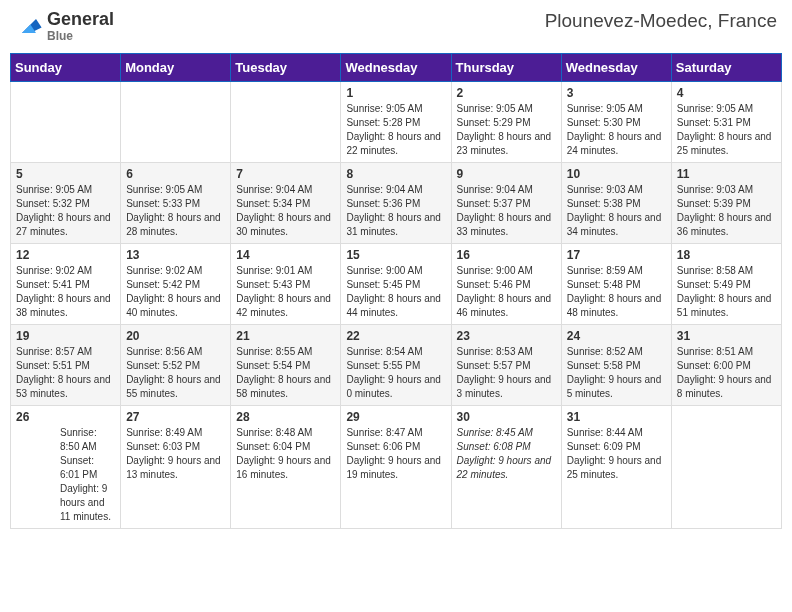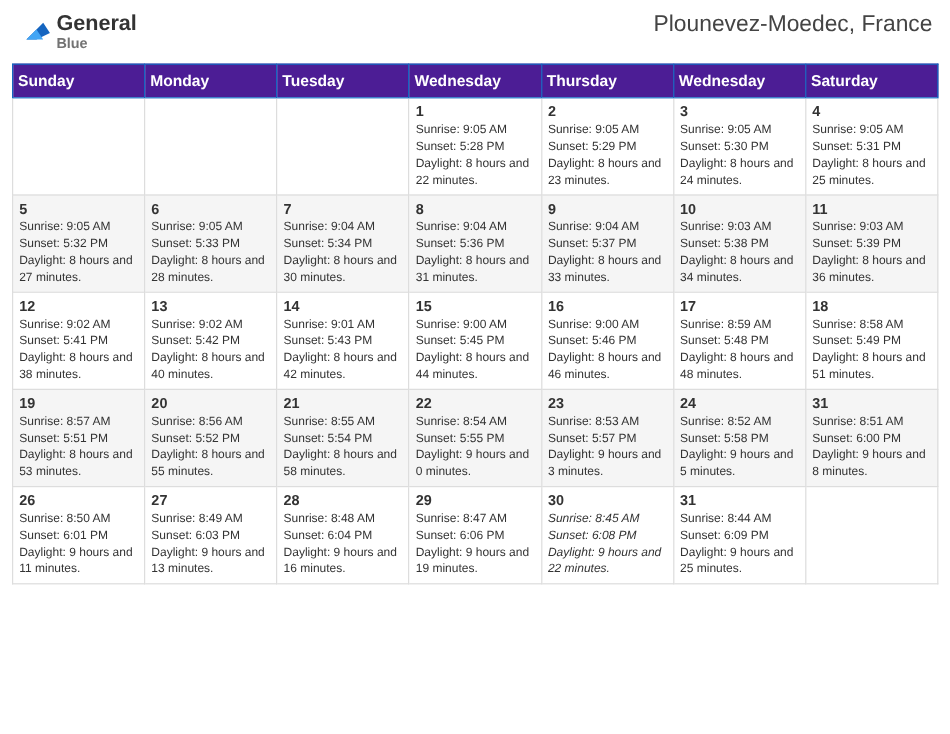--- a/index.html
+++ b/index.html
@@ -285,21 +285,21 @@
         <td>
           <span class="day-num">31</span>
           <div class="day-info" style="white-space: pre-line;">Sunrise: 8:51 AM
 Sunset: 6:00 PM
 Daylight: 9 hours and 8 minutes.</div>
         </td>
       </tr>
       <tr>
         <td>
           <span class="day-num">26</span>
-          <div class="day-info" style="white-space: pre-line;">Sunrise: 8:50 AM
+          <div class="day-info" style="white-space: pre-line; margin-left: 44px;">Sunrise: 8:50 AM
 Sunset: 6:01 PM
 Daylight: 9 hours and 11 minutes.</div>
         </td>
         <td>
           <span class="day-num">27</span>
           <div class="day-info" style="white-space: pre-line;">Sunrise: 8:49 AM
 Sunset: 6:03 PM
 Daylight: 9 hours and 13 minutes.</div>
         </td>
         <td>

